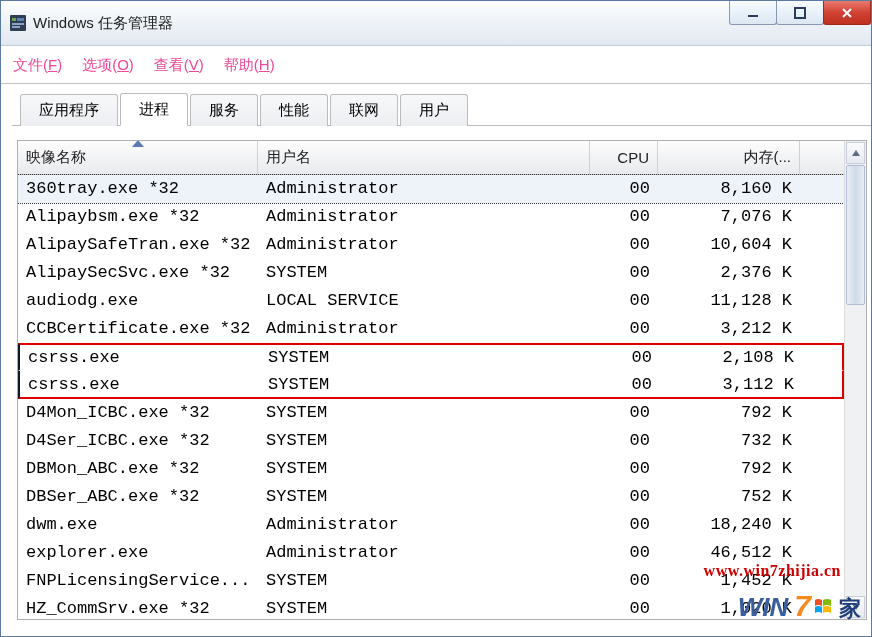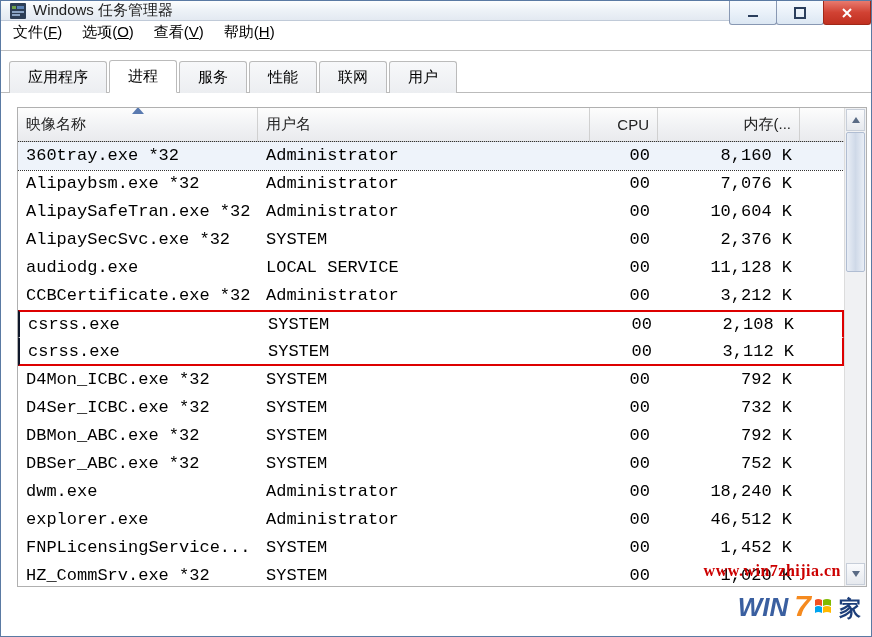--- a/index.html
+++ b/index.html
@@ -4,44 +4,44 @@
 <style>
 * { margin: 0; padding: 0; box-sizing: border-box; }
 body { font-family: "Microsoft YaHei", Tahoma, sans-serif; font-size: 14px; background: #fff; overflow: hidden; }
 
 
 .window {
   width: 872px; height: 637px; border: 1px solid #5a7aa3; background: #fff;
   display: flex; flex-direction: column;
 }
 .titlebar {
-  height: 20px; display: flex; align-items: center;
+  height: 45px; display: flex; align-items: center;
   background: linear-gradient(to bottom, #fdfefe 0%, #edf2f7 50%, #e3e9f1 100%);
   border-bottom: 1px solid #c0cad8; padding-left: 8px; position: relative;
 }
 .titlebar .icon { width: 18px; height: 18px; margin-right: 6px; }
 .titlebar .icon svg { width: 18px; height: 18px; }
 .titlebar .title { font-size: 15px; color: #222; }
 .winbtns { position: absolute; right: 0; top: 0; display: flex; }
 .winbtn {
   width: 48px; height: 24px; border: 1px solid #8898b3; border-top: none;
   margin-left: -1px; display: flex; align-items: center; justify-content: center;
   background: linear-gradient(to bottom, #f7fbff 0%, #dce7f3 100%);
   border-bottom-left-radius: 3px; border-bottom-right-radius: 3px;
 }
 .winbtn:first-child { border-top-left-radius: 0; }
 .winbtn.close { background: linear-gradient(to bottom, #e87a6e 0%, #d14233 50%, #c03020 100%); border-color:#a02818; }
 .winbtn svg { width: 14px; height: 14px; }
 
 
-.menubar { padding: 2px 8px 8px 12px; display: flex; gap: 20px; font-size: 15px; color: #000000; border-bottom: 1px solid #c0c0c0; }
+.menubar { padding: 10px 8px 8px 12px; display: flex; gap: 20px; font-size: 15px; color: #ec4899; border-bottom: 1px solid #c0c0c0; }
 .menubar .menuitem u { text-decoration: underline; }
 
 
-.tabstrip { display: flex; align-items: flex-end; padding: 4px 4px 0 8px; background: #fff; border-bottom: 1px solid #bbb; margin-top: 4px; }
+.tabstrip { display: flex; align-items: flex-end; padding: 4px 4px 0 8px; background: #fff; border-bottom: 1px solid #bbb; margin-top: 4px; margin-left: 11px; }
 .tab {
   padding: 6px 18px; border: 1px solid #bbb; border-bottom: none; margin-right: 2px;
   background: linear-gradient(to bottom,#f7f8fa,#eceef1); border-top-left-radius: 3px; border-top-right-radius: 3px;
   font-size: 15px; cursor: default; position: relative; top: 1px;
 }
 .tab.active { background: #fff; top: 1px; border-bottom: 1px solid #fff; z-index: 2; }
 
 
 .client { flex: 1; padding: 14px 4px 0 16px; background: #fff; position: relative; overflow: hidden; }
 

